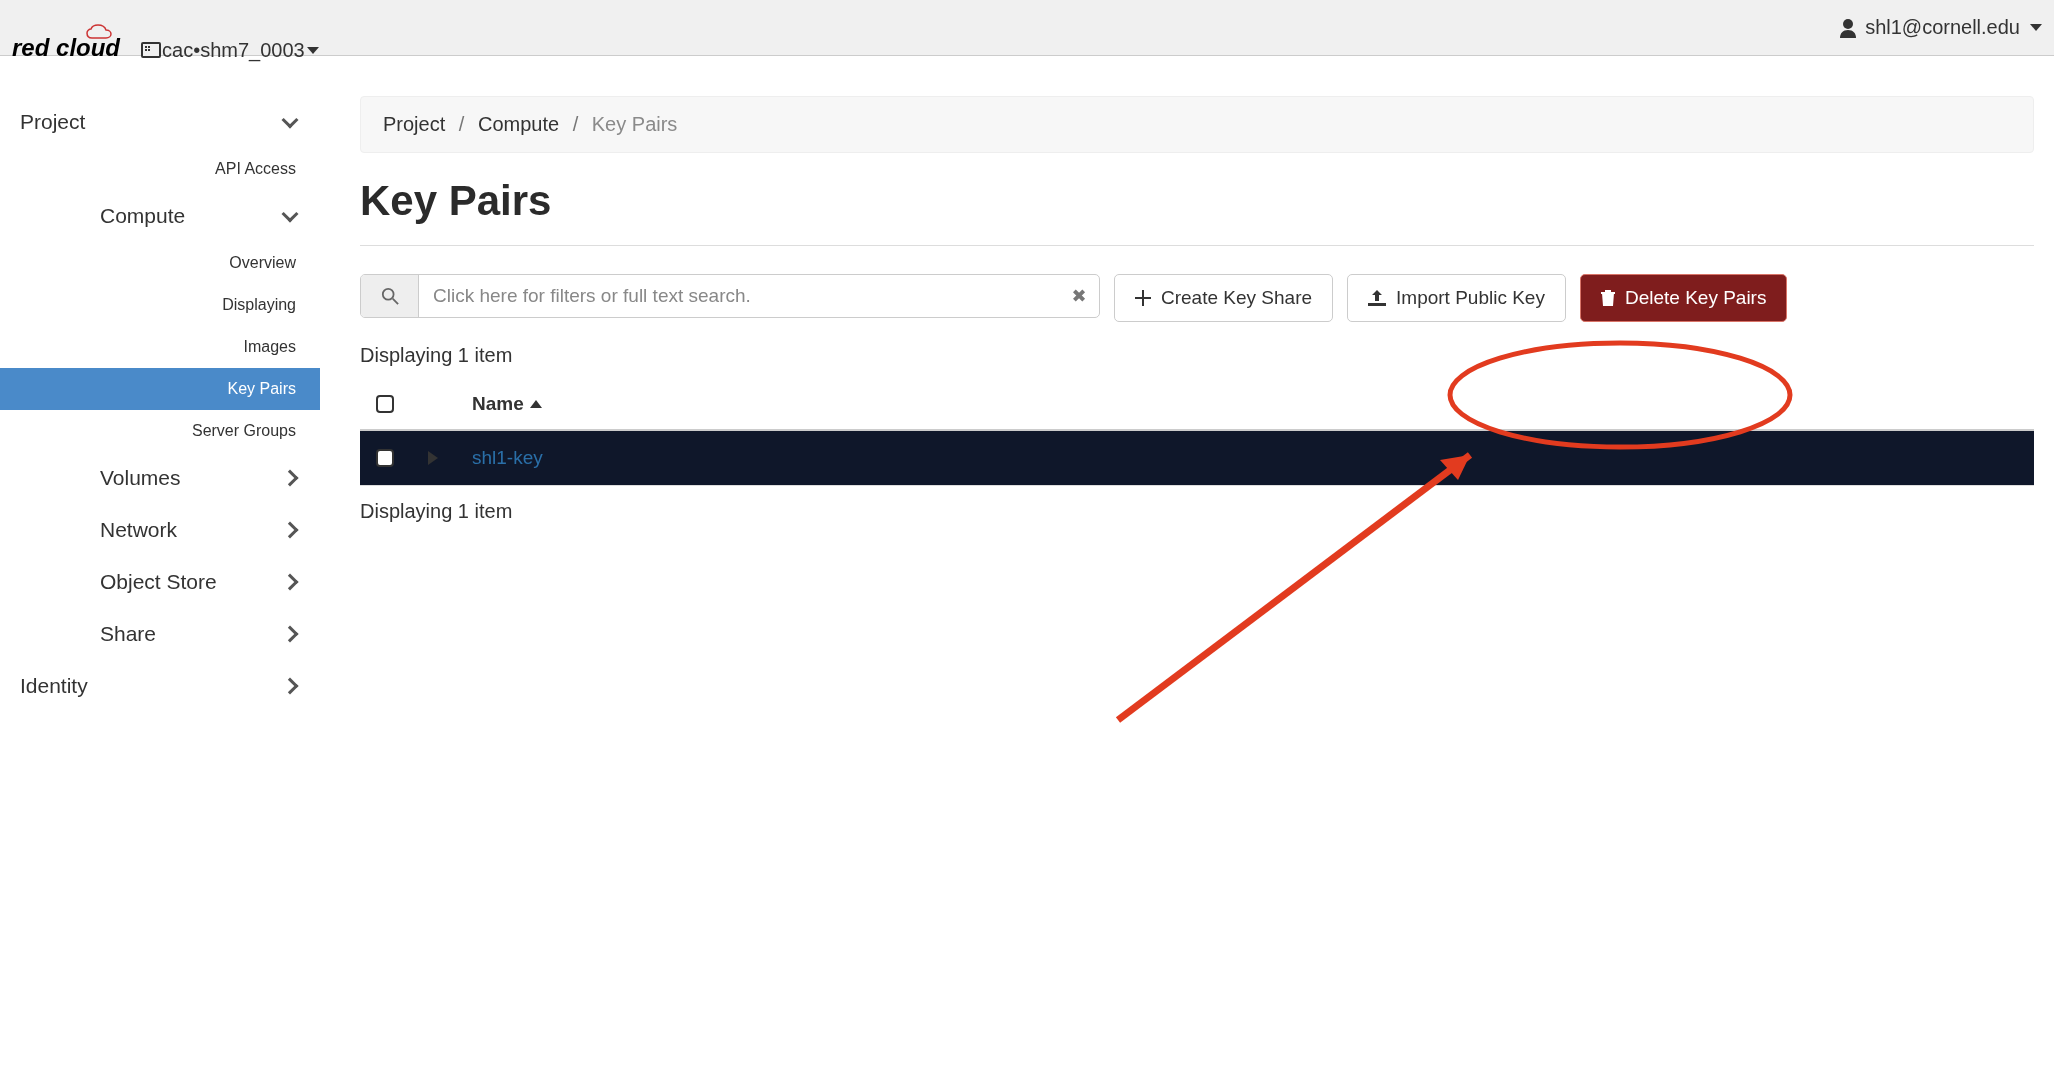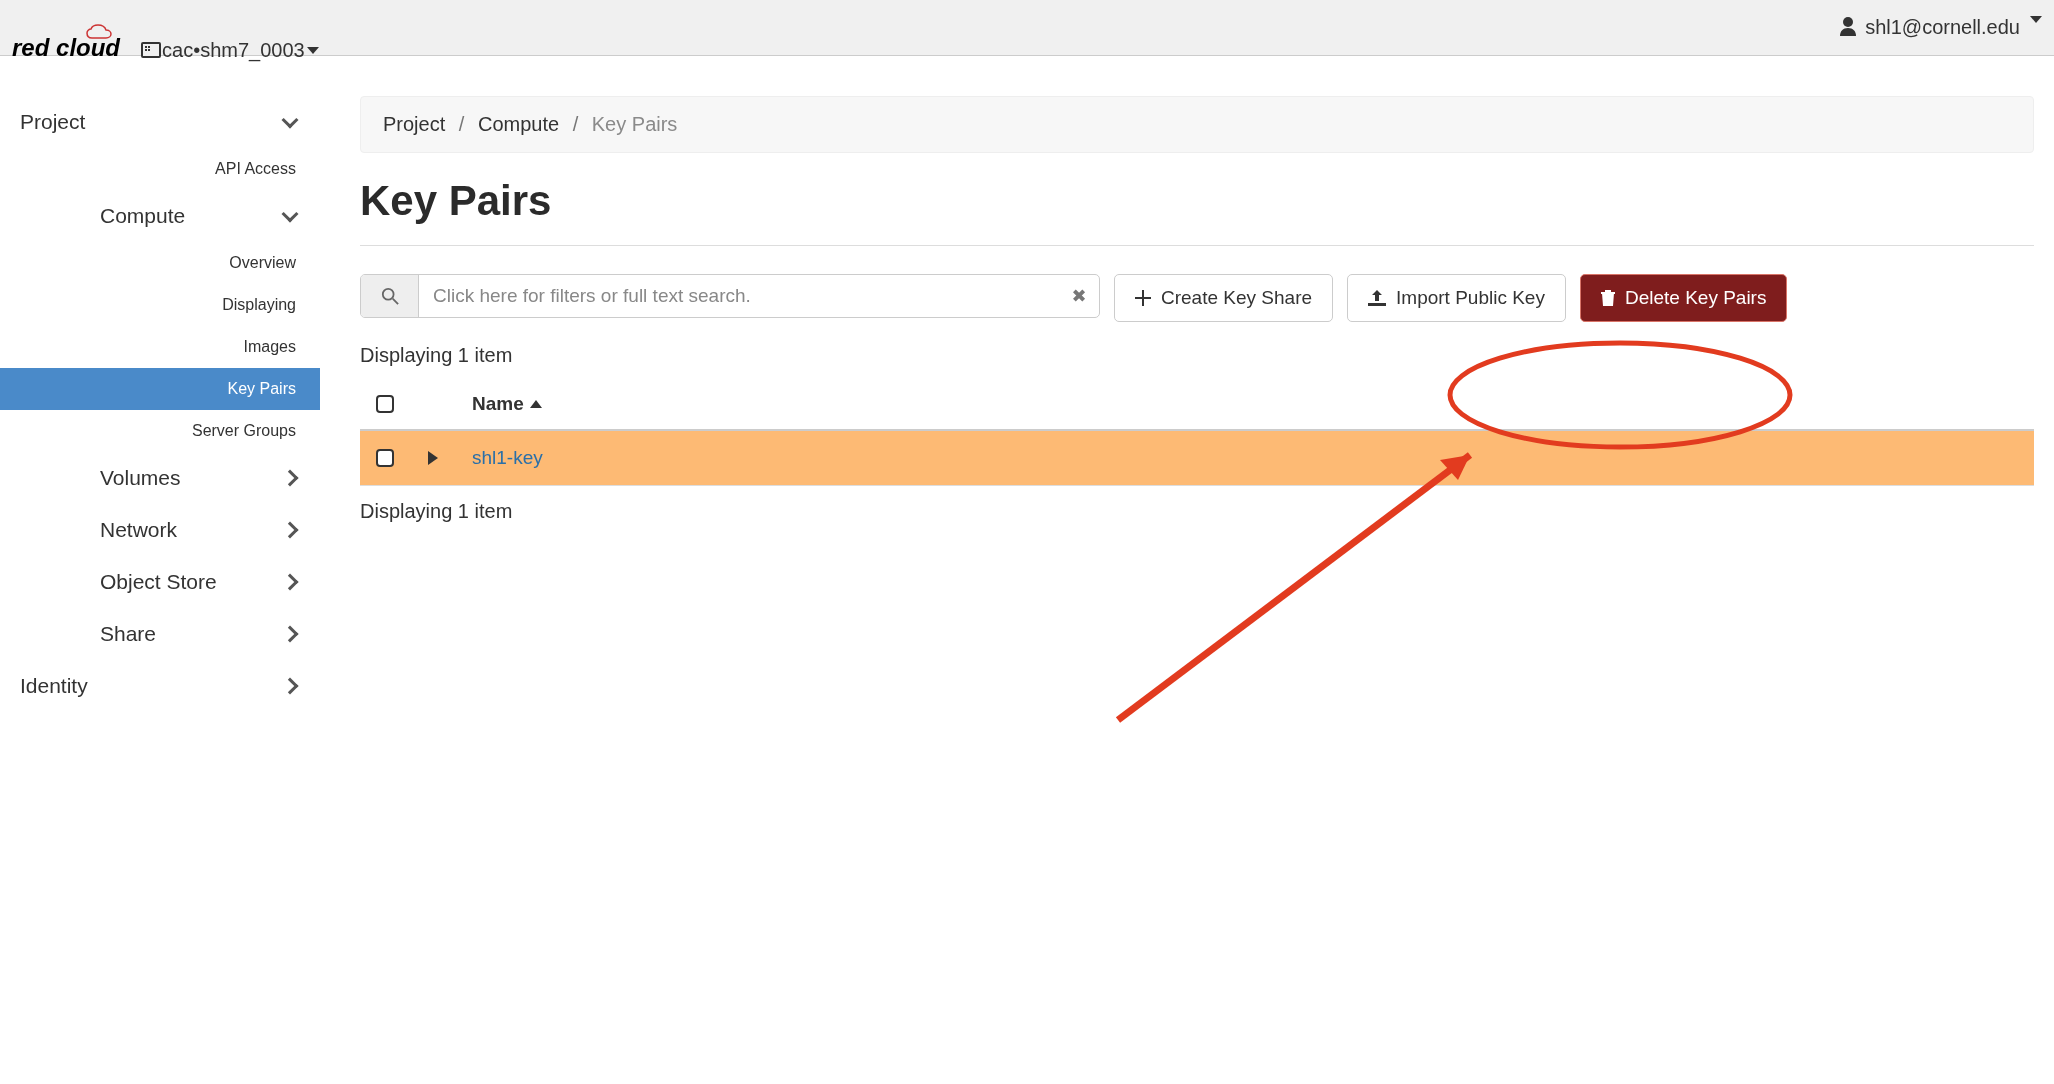--- a/index.html
+++ b/index.html
@@ -32,21 +32,21 @@
 .project-selector {
   display: flex;
   align-items: center;
   gap: 0;
   font-size: 20px;
   color: #333;
   cursor: pointer;
 }
 .user-menu {
   display: flex;
-  align-items: flex-start;
+  align-items: center;
   gap: 8px;
   font-size: 20px;
   color: #333;
   cursor: pointer;
 }
 .caret-down {
   display: inline-block;
   width: 0; height: 0;
   border-left: 6px solid transparent;
   border-right: 6px solid transparent;
@@ -199,21 +199,21 @@
   width: 0; height: 0;
   border-left: 6px solid transparent;
   border-right: 6px solid transparent;
   border-bottom: 8px solid #333;
 }
 .table-row {
   display: flex;
   align-items: center;
   gap: 24px;
   padding: 16px 16px;
-  background: #fdba74;
+  background: #0f172a;
   border-bottom: 1px solid #ddd;
 }
 .row-expand {
   width: 0; height: 0;
   border-top: 7px solid transparent;
   border-bottom: 7px solid transparent;
   border-left: 10px solid #333;
   cursor: pointer;
 }
 .row-name { color: #2a6fa8; cursor: pointer; }

